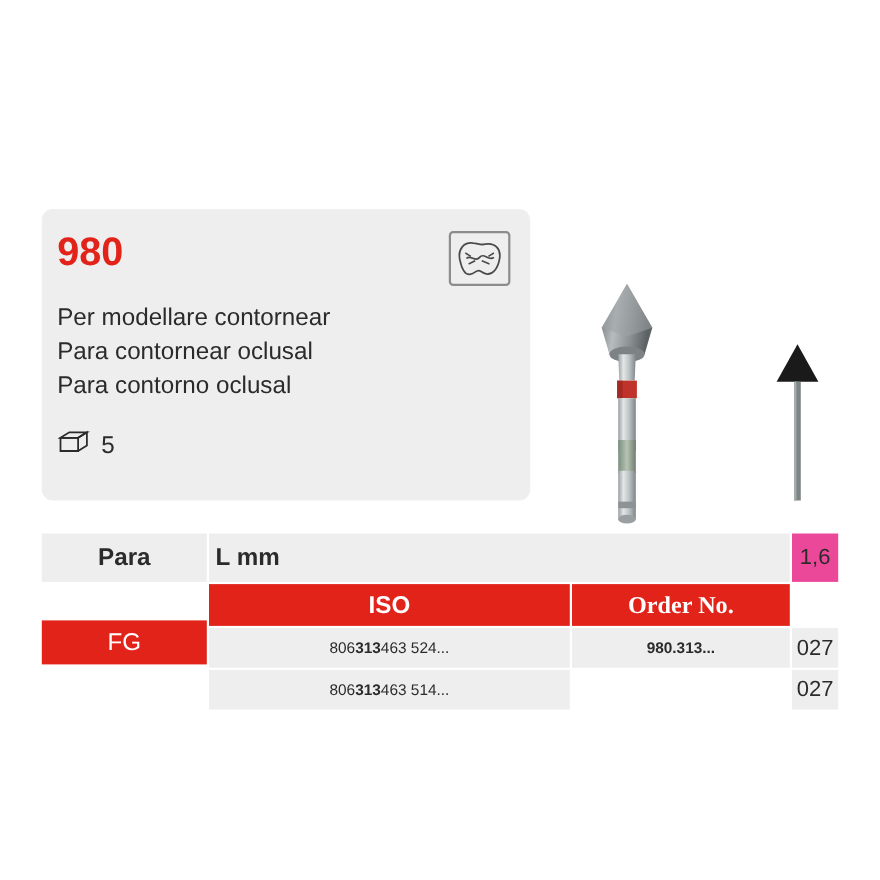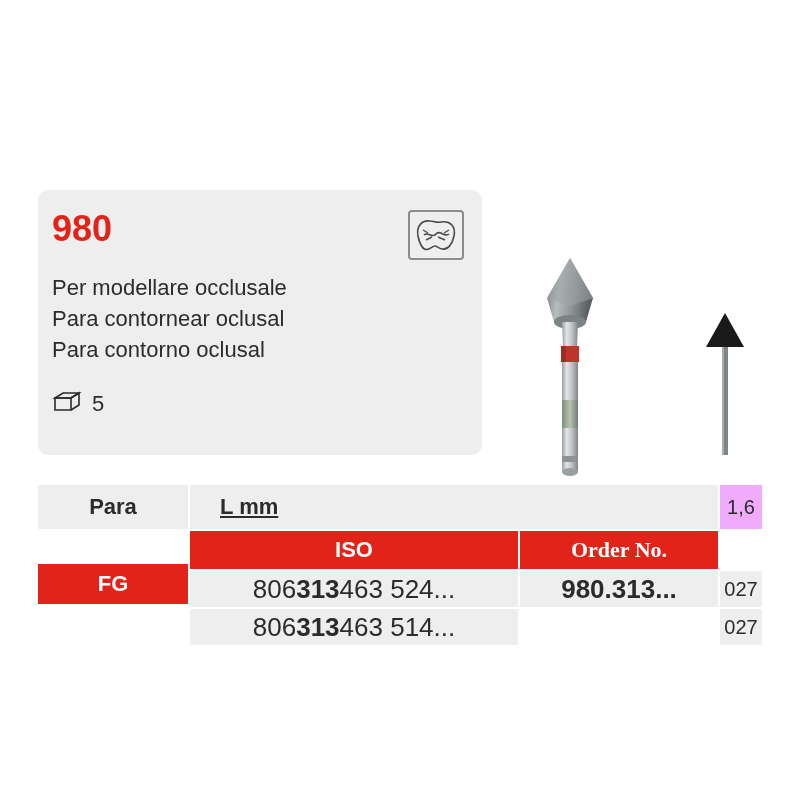--- a/index.html
+++ b/index.html
@@ -105,42 +105,41 @@
     top: 485px;
     width: 724px;
     height: 160px;
   }
 
   .cell {
     position: absolute;
     box-sizing: border-box;
     display: flex;
     align-items: center;
-    font-size: 26px;
+    font-size: 14px;
     color: #2b2b2b;
   }
 
   .hdr-shank {
     left: 0px; top: 0px; width: 150px; height: 44px;
     background: #eeeeee;
     justify-content: center;
     font-weight: bold;
     font-size: 22px;
   }
   .hdr-lmm {
     left: 152px; top: 0px; width: 528px; height: 44px;
     background: #eeeeee;
-    padding-left: 30px;
-    font-weight: bold;
-    font-size: 22px;
-    text-decoration: underline;
+    padding-left: 6px;
+    font-weight: bold;
+    font-size: 22px;
   }
   .hdr-size {
     left: 682px; top: 0px; width: 42px; height: 44px;
-    background: #f0abfc;
+    background: #ec4899;
     justify-content: center;
     font-size: 20px;
   }
 
   .hdr-iso {
     left: 152px; top: 46px; width: 328px; height: 38px;
     background: #e2231a;
     color: #ffffff;
     justify-content: center;
     font-weight: bold;
@@ -154,21 +153,21 @@
     font-weight: bold;
     font-size: 22px;
     font-family: Liberation Serif, serif;
   }
 
   .shank-fg {
     left: 0px; top: 79px; width: 150px; height: 40px;
     background: #e2231a;
     color: #ffffff;
     justify-content: center;
-    font-weight: bold;
+    font-weight: normal;
     font-size: 22px;
   }
 
   .iso-1 {
     left: 152px; top: 86px; width: 328px; height: 36px;
     background: #eeeeee;
     justify-content: center;
   }
   .order-1 {
     left: 482px; top: 86px; width: 198px; height: 36px;
@@ -217,21 +216,21 @@
 </head>
 <body>
 
 <div id="page">
 
   <div class="info-card">
 
     <div class="code-number">980</div>
 
     <div class="desc-lines">
-      <div>Per modellare occlusale</div>
+      <div>Per modellare contornear</div>
       <div>Para contornear oclusal</div>
       <div>Para contorno oclusal</div>
     </div>
 
     <div class="indication-box">
       <span>
         <svg width="52" height="46" viewBox="0 0 52 46">
           <path d="M8 24 C6 14 12 8 20 9 C25 9.5 27 11 31 10 C40 8.5 46 14 44 24 C42.5 32 38 38 32 37 C28.5 36.4 27 34 25 34 C22.5 34 21 37 17 37.5 C12 38 9.5 31 8 24 Z" fill="none" stroke="#4a4a4a" stroke-width="1.6"></path>
           <path d="M14 23 C18 19 22 27 26 22 C30 17 34 26 39 22" fill="none" stroke="#4a4a4a" stroke-width="1.6"></path>
           <path d="M16 28 L22 25 M28 25 L35 28" stroke="#4a4a4a" stroke-width="1.4" fill="none"></path>

